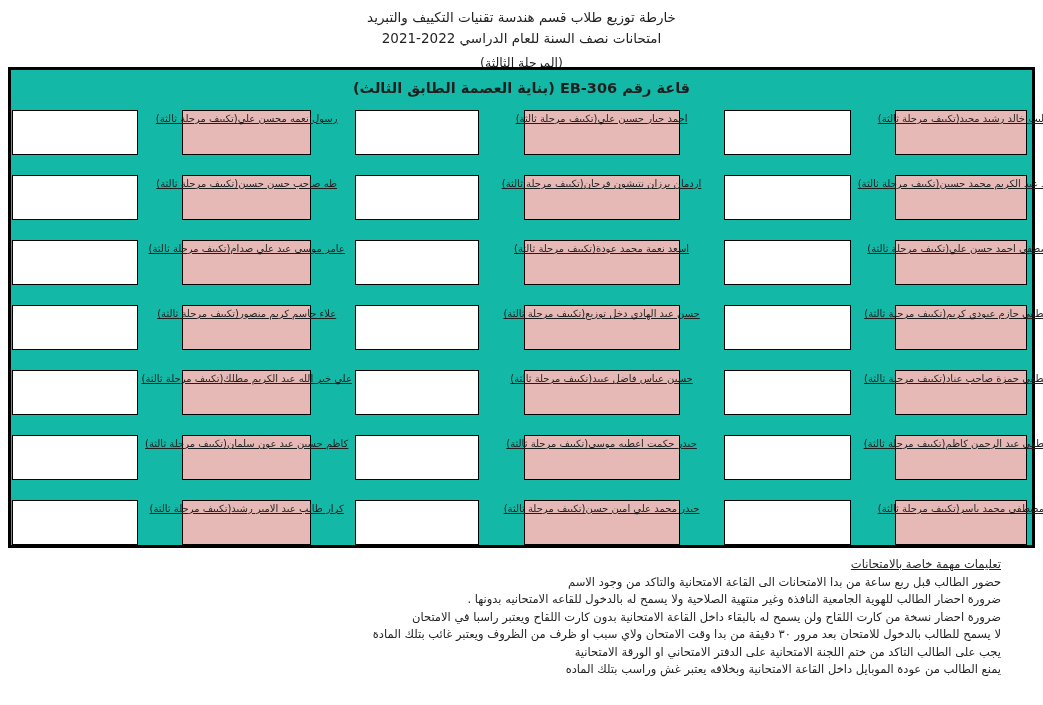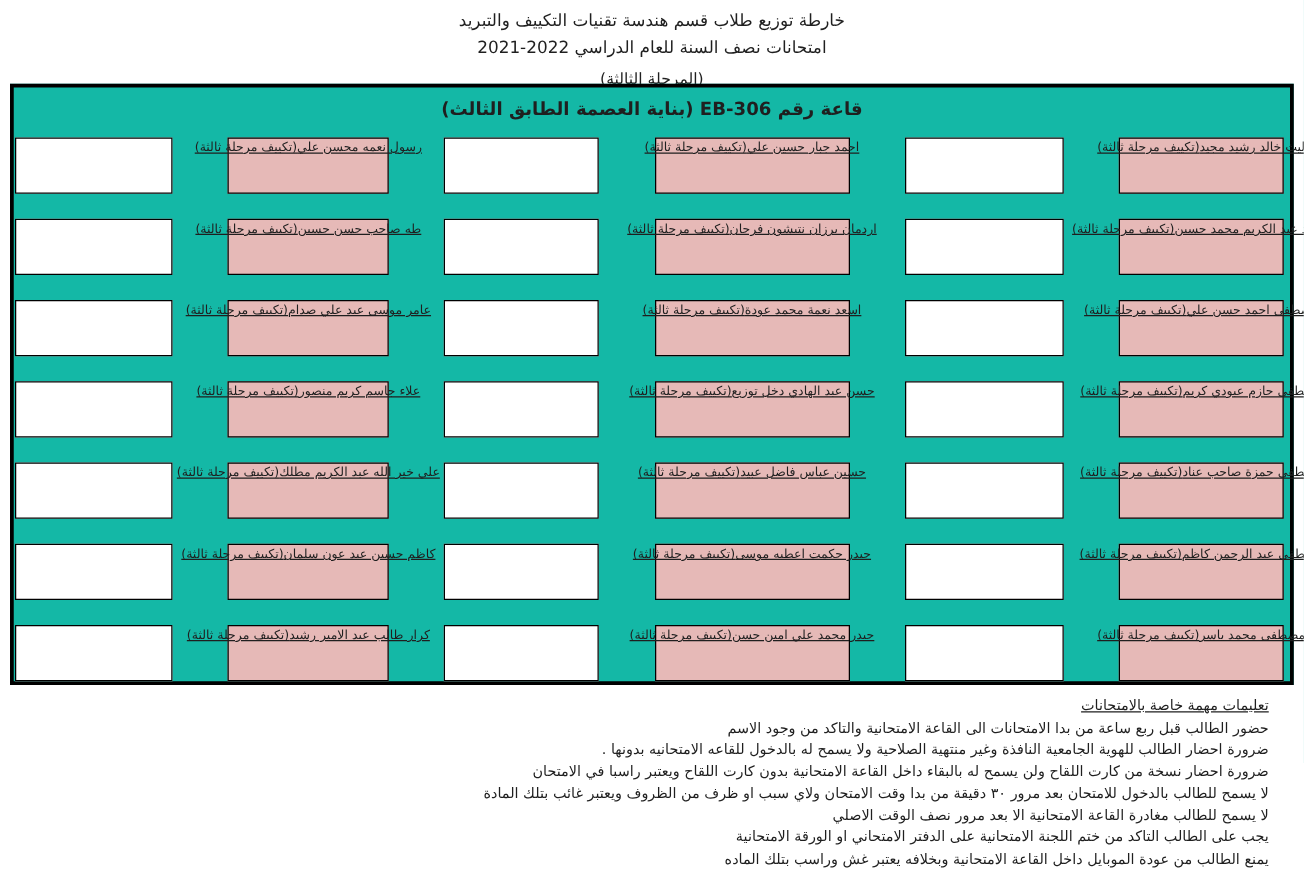--- a/index.html
+++ b/index.html
@@ -68,21 +68,21 @@
     text-align: center;
     font-size: 10px;
     line-height: 1.6;
     text-decoration: underline;
   }
   .sname, .sdept { white-space: nowrap; }
 
   .instructions {
     position: absolute;
     top: 556px;
-    right: 28px;
+    right: 42px;
     width: 660px;
     direction: rtl;
     text-align: right;
   }
   .instructions p {
     margin: 0;
     font-size: 11.5px;
     line-height: 17.5px;
   }
   .instr-heading {
@@ -230,16 +230,15 @@
 
   </div>
 </div>
 
 <div class="instructions">
   <p class="instr-heading">تعليمات مهمة خاصة بالامتحانات</p>
   <p>حضور الطالب قبل ربع ساعة من بدا الامتحانات الى القاعة الامتحانية والتاكد من وجود الاسم</p>
   <p>ضرورة احضار الطالب للهوية الجامعية النافذة وغير منتهية الصلاحية ولا يسمح له بالدخول للقاعه الامتحانيه بدونها .</p>
   <p>ضرورة احضار نسخة من كارت اللقاح ولن يسمح له بالبقاء داخل القاعة الامتحانية بدون كارت اللقاح ويعتبر راسبا في الامتحان</p>
   <p>لا يسمح للطالب بالدخول للامتحان بعد مرور ٣٠ دقيقة من بدا وقت الامتحان ولاي سبب او ظرف من الظروف ويعتبر غائب بتلك المادة</p>
-  <p>لا يسمح للطالب مغادرة القاعة الامتحانية الا بعد مرور نصف الوقت الاصلي</p>
   <p>يجب على الطالب التاكد من ختم اللجنة الامتحانية على الدفتر الامتحاني او الورقة الامتحانية</p>
   <p>يمنع الطالب من عودة الموبايل داخل القاعة الامتحانية وبخلافه يعتبر غش وراسب بتلك الماده</p>
 </div>
 
 </body></html>

